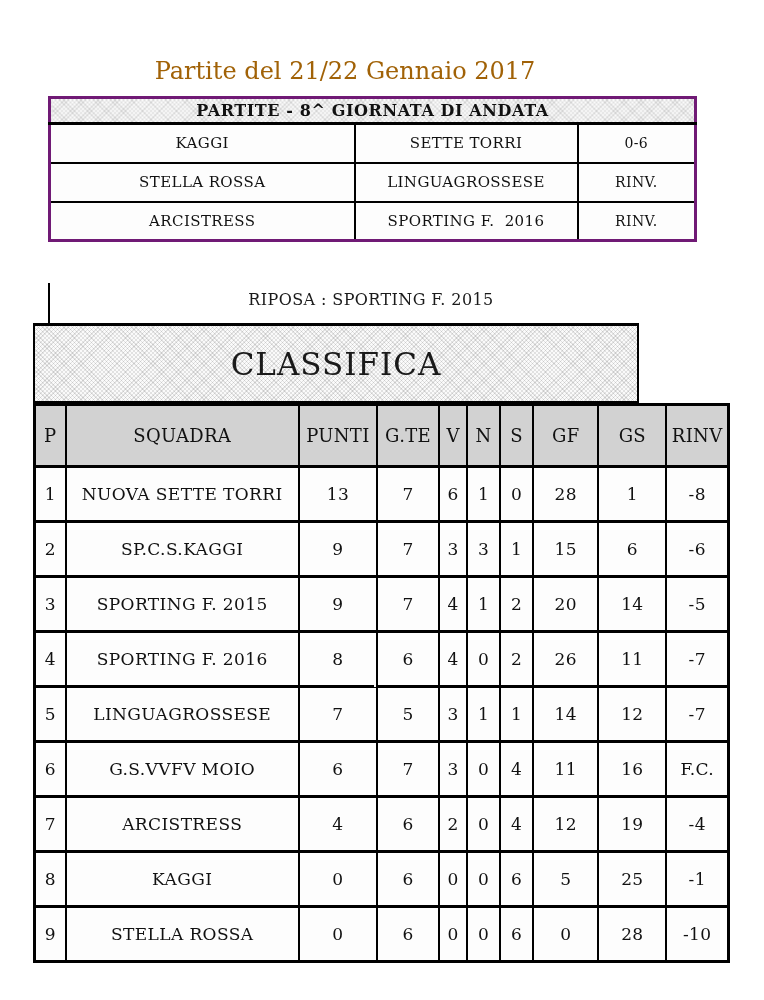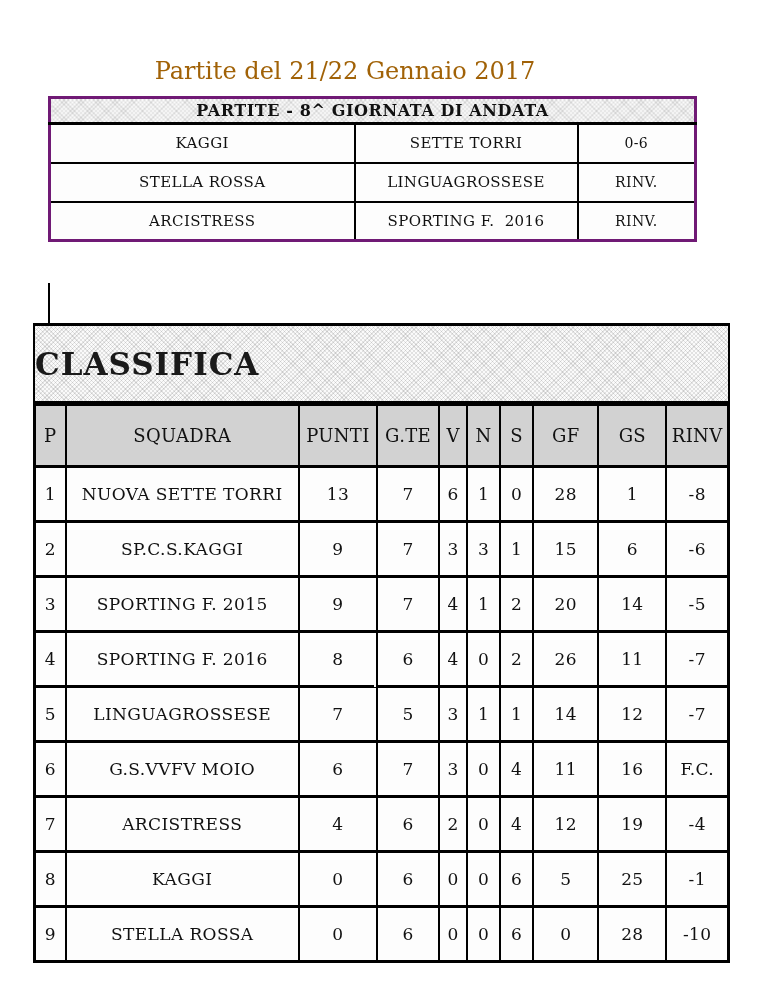--- a/index.html
+++ b/index.html
@@ -49,24 +49,24 @@
   .riposa {
     position: absolute; left: 48px; top: 290px; width: 646px;
     text-align: center; font-size: 16px; letter-spacing: 0.4px; color: #1a1a1a;
   }
   .edge-line {
     position: absolute; left: 48px; top: 283px; width: 2px; height: 41px; background: #000;
   }
 
   
   .banner {
-    position: absolute; left: 33px; top: 323px; width: 697px; height: 80px;
+    position: absolute; left: 33px; top: 323px; width: 606px; height: 80px;
     border: 2px solid #000; border-top-width: 3px;
-    line-height: 76px;
-    font-size: 31px; font-weight: bold; letter-spacing: 1px; color: #1a1a1a;
+    text-align: center; line-height: 76px;
+    font-size: 31px; font-weight: normal; letter-spacing: 1px; color: #1a1a1a;
   }
 
   
   .standings {
     position: absolute; left: 33px; top: 403px; width: 697px;
     border: 3px solid #000;
   }
   .standings th, .standings td {
     border: solid #000; border-width: 3px 2px; text-align: center; vertical-align: middle;
     overflow: hidden;
@@ -116,20 +116,21 @@
       </tr>
       <tr>
         <td>ARCISTRESS</td>
         <td>SPORTING F.  2016</td>
         <td class="score">RINV.</td>
       </tr>
     </tbody>
   </table>
 
   <div class="edge-line"></div>
+  <div class="riposa">RIPOSA : SPORTING F. 2015</div>
 
   <div class="banner checker">CLASSIFICA</div>
 
   <table class="standings">
     <colgroup>
       <col style="width:31px">
         <col style="width:233px">
         <col style="width:78px">
         <col style="width:62px">
       <col style="width:28px">

